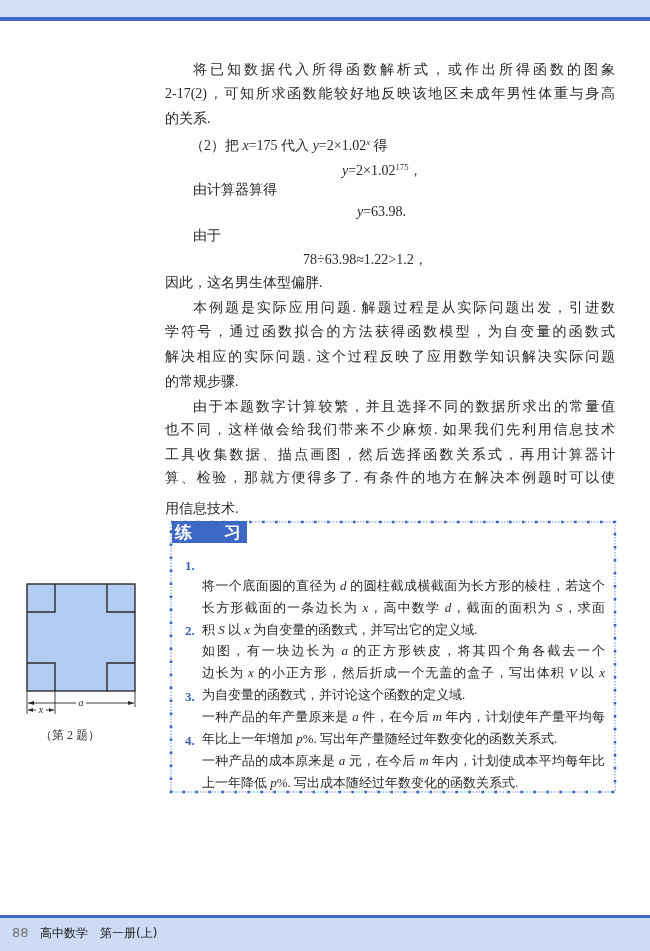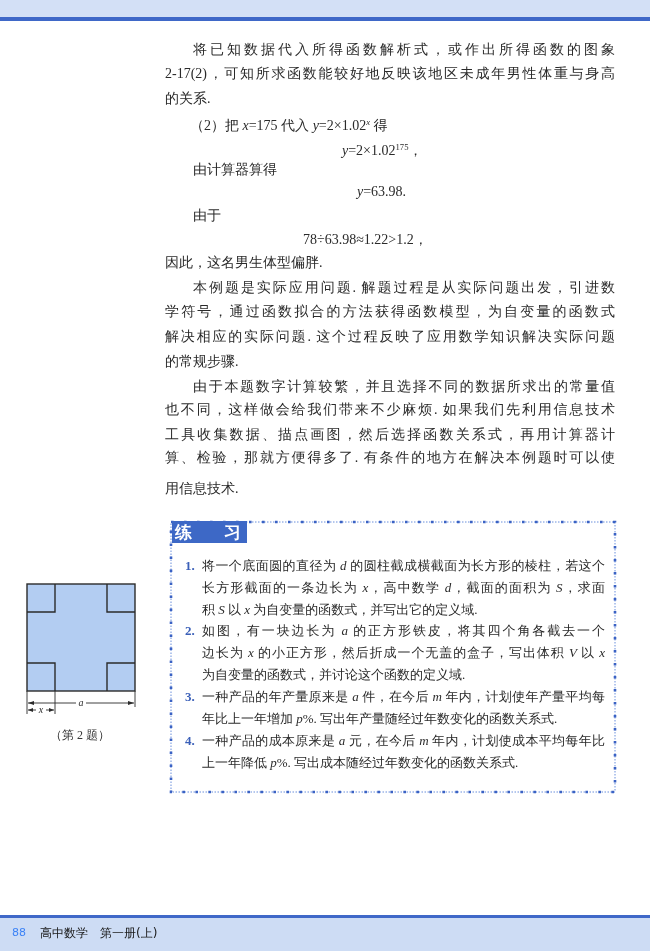--- a/index.html
+++ b/index.html
@@ -3,38 +3,38 @@
 <meta charset="utf-8">
 <style>
   html, body { margin:0; padding:0; }
   body { width:650px; height:951px; position:relative; overflow:hidden; background:#ffffff;
          font-family:"Liberation Serif","DejaVu Serif",serif; color:#2a2a2a; }
   .band-top { position:absolute; left:0; top:0; width:650px; height:17px; background:#d3e0f6; }
   .rule-top { position:absolute; left:0; top:17px; width:650px; height:4px; background:#3f68c8; }
   .band-bottom { position:absolute; left:0; top:918px; width:650px; height:33px; background:#cddcf4; }
   .rule-bottom { position:absolute; left:0; top:915px; width:650px; height:3px; background:#3f68c8; }
 
-  .ln { position:absolute; height:20px; line-height:20px; font-size:14px; white-space:nowrap; }
+  .ln { position:absolute; height:20px; line-height:20px; font-size:14px; white-space:nowrap;margin-top:20px; }
   .just { text-align:justify; text-align-last:justify; }
   .ex { font-size:13px; }
   .i { font-style:italic; font-family:"Liberation Serif","DejaVu Serif",serif; }
   .sup { font-size:0.62em; vertical-align:0.55em; }
   .sup.i { font-style:italic; }
 
   .ex-num { position:absolute; height:20px; line-height:20px; font-size:13px; font-weight:bold;
             color:#3a5fb8; font-family:"Liberation Serif","DejaVu Serif",serif; }
   .ex-header { position:absolute; left:172px; top:521px; width:75px; height:22px; background:#3d68c6; z-index:2; }
   .ex-header span { position:absolute; top:0; line-height:22px; font-size:17px; font-weight:bold; color:#ffffff;
                     font-family:"DejaVu Sans",sans-serif; }
   .ex-border { position:absolute; left:169px; top:520px; z-index:1; }
 
   .fig { position:absolute; left:20px; top:575px; }
-  .caption { position:absolute; left:40px; top:725px; width:80px; text-align:center; font-size:12px; line-height:20px; color:#333; }
+  .caption { position:absolute; left:40px; top:725px; width:80px; text-align:left; font-size:12px; line-height:20px; color:#333; }
 
-  .footer-num { position:absolute; left:12px; top:924px; font-family:"DejaVu Sans",sans-serif; font-size:11px; line-height:18px; color:#3b82f6; }
+  .footer-num { position:absolute; left:12px; top:924px; font-family:"DejaVu Sans",sans-serif; font-size:13px; line-height:18px; color:#737373; }
   .footer-title { position:absolute; left:40px; top:924px; font-family:"DejaVu Sans",sans-serif; font-size:12px; line-height:18px; color:#1a1a1a; white-space:nowrap; }
 </style>
 </head>
 <body>
 
 <div class="band-top"></div>
 <div class="rule-top"></div>
 
 <div>
   <div class="ln just" style="left:193px;top:40px;width:422px">将已知数据代入所得函数解析式，或作出所得函数的图象</div>

